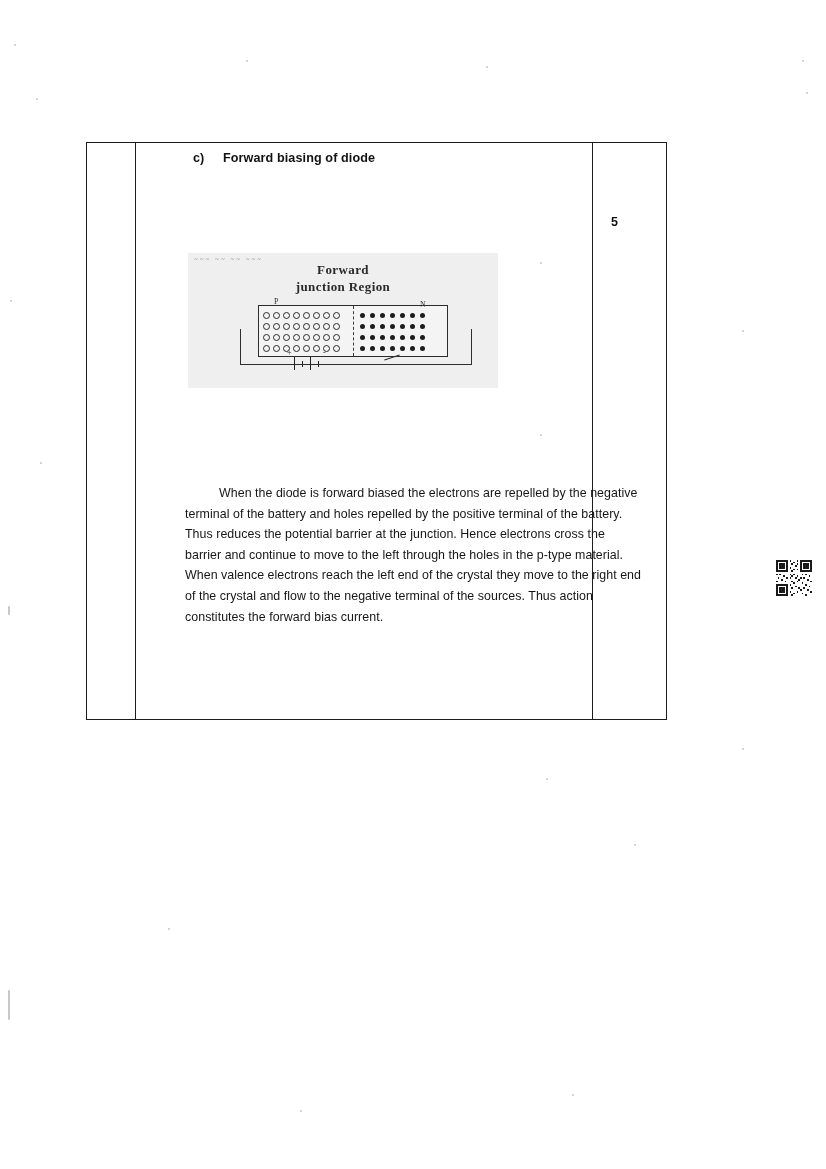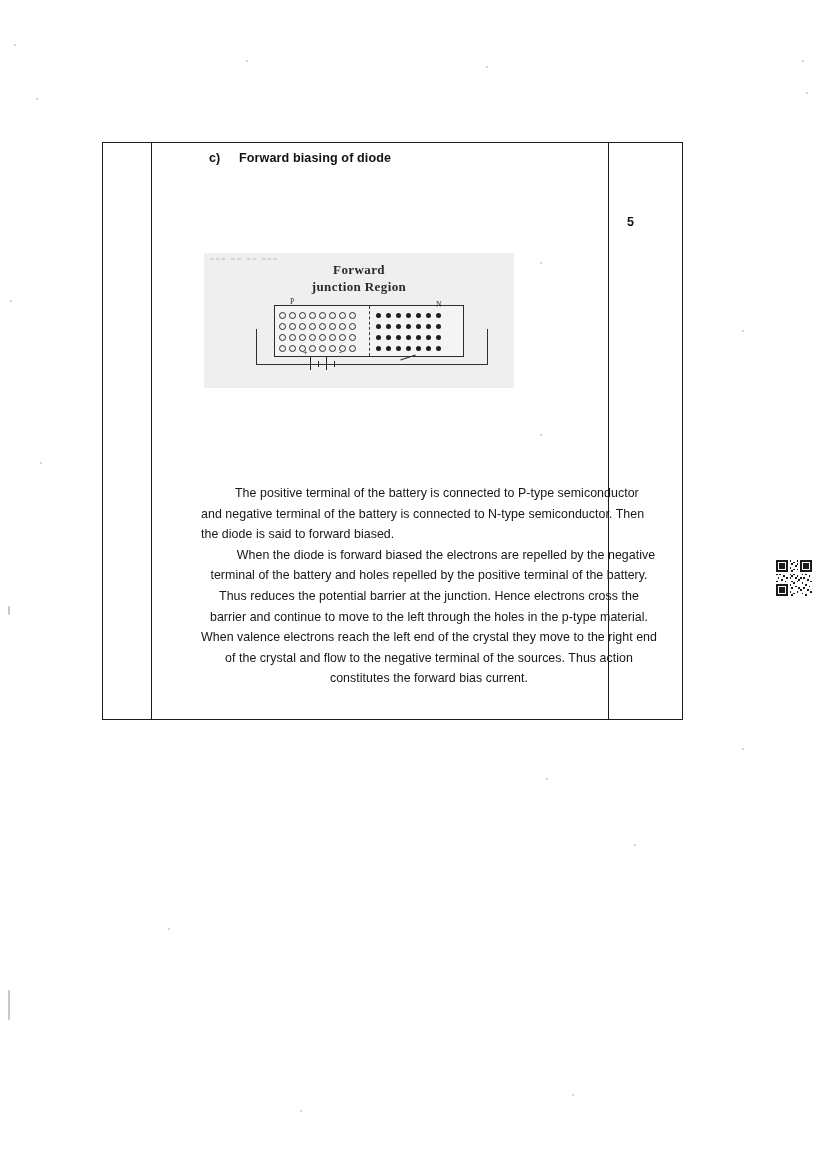--- a/index.html
+++ b/index.html
@@ -19,21 +19,21 @@
   .speck {
     position: absolute;
     background: #9a9a9a;
     border-radius: 50%;
     opacity: .55;
   }
 
   
   .exam-table {
     position: absolute;
-    left: 102px;
+    left: 86px;
     top: 142px;
     width: 581px;
     height: 578px;
     border: 1.3px solid #1c1c1c;
     box-sizing: border-box;
   }
   .col-left {
     position: absolute;
     left: 0;
     top: 0;
@@ -393,21 +393,20 @@
         <div class="bl" style="left:16px;"></div>
         <div class="bs" style="left:24px;"></div>
         <div class="bat-sign" style="left:-7px;top:-9px;">+</div>
         <div class="bat-sign" style="left:29px;top:-9px;">-</div>
       </div>
 
       <div class="switch-mark"></div>
     </div>
 
     <div class="body-text">
-      <p>The positive terminal of the battery is connected to P-type semiconductor and negative terminal of the battery is connected to N-type semiconductor. Then the diode is said to forward biased.</p>
       <p>When the diode is forward biased the electrons are repelled by the negative terminal of the battery and holes repelled by the positive terminal of the battery. Thus reduces the potential barrier at the junction. Hence electrons cross the barrier and continue to move to the left through the holes in the p-type material. When valence electrons reach the left end of the crystal they move to the right end of the crystal and flow to the negative terminal of the sources. Thus action constitutes the forward bias current.</p>
     </div>
   </div>
 
   <div class="col-marks">
     <div class="marks-value">5</div>
   </div>
 </div>
 
 <div class="qr">

